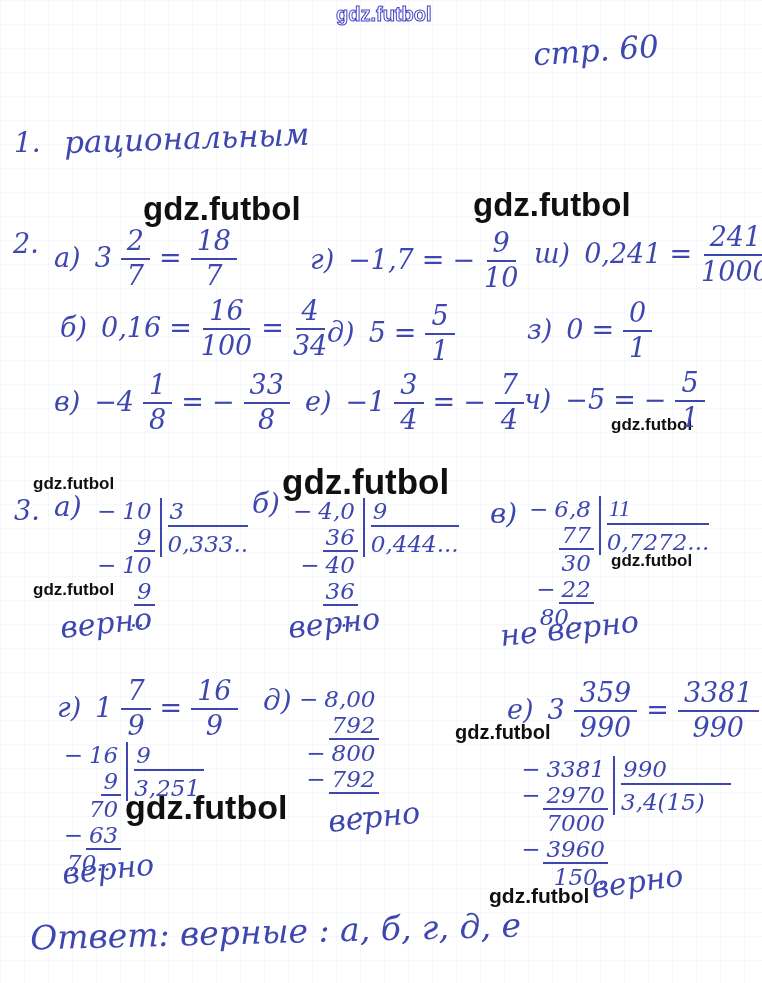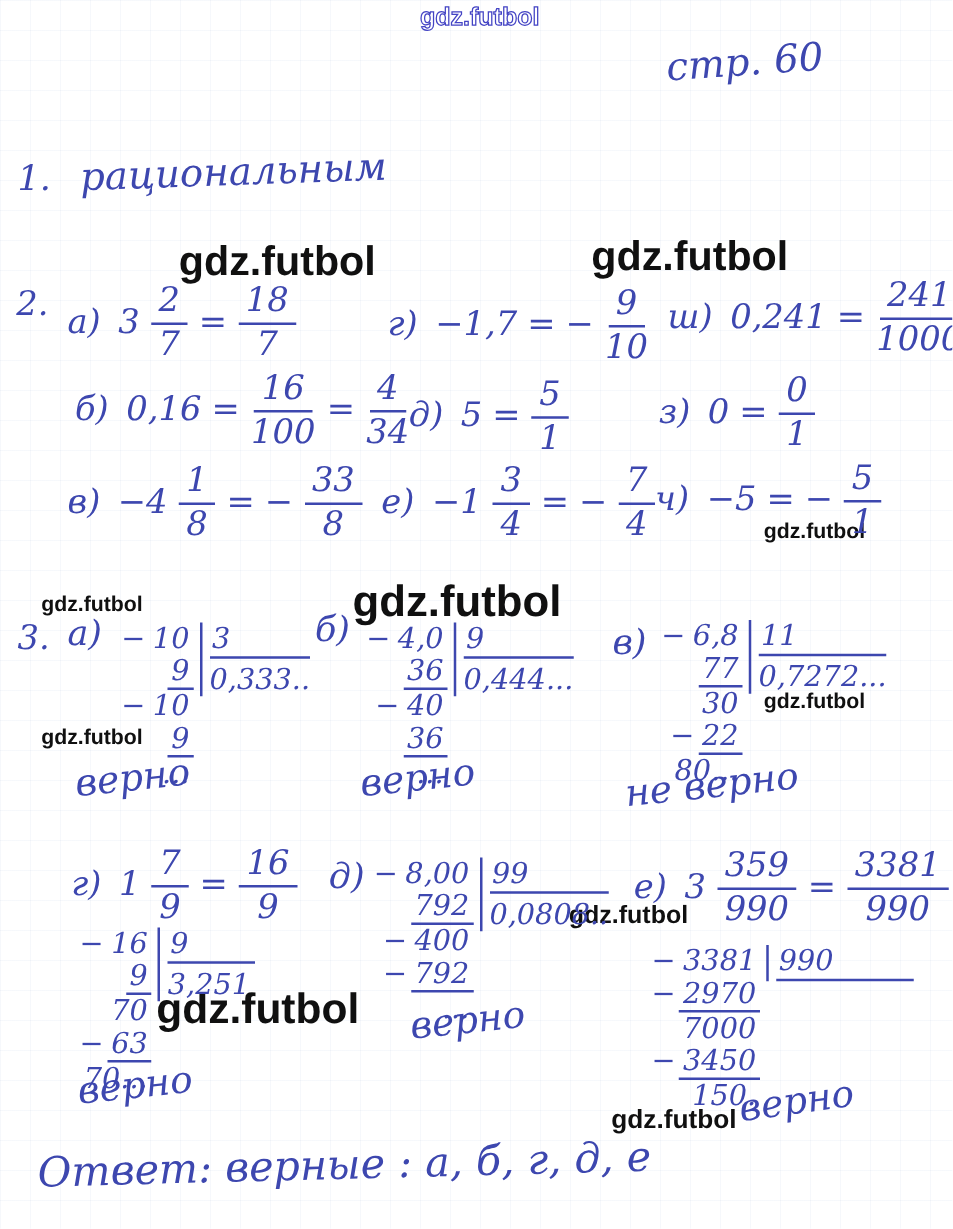--- a/index.html
+++ b/index.html
@@ -260,21 +260,21 @@
       <div class="drow">
           <span class="dm">−</span>
           <span class="dt u">22</span>
         </div>
       <div class="drow">
           <span class="dm"></span>
           <span class="dt">80...</span>
         </div>
     </div>
     <div class="dright">
-      <div class="divisor" style="min-width:60px;">11</div>
+      <div class="divisor" style="min-width:60px;font-family:Liberation Serif, serif;">11</div>
       <div class="quotient">0,7272...</div>
     </div>
   </div>
   <div class="abs hw verdict" style="left:502px;top:618px;">не верно</div>
 
   <div class="abs hw eq" style="left:57px;top:676px;font-size:27px;">
     <span class="lbl">г)</span>
     <span class="tok">1</span>
     <span class="frac">
         <span class="fnum">7</span>
@@ -322,34 +322,30 @@
       <div class="drow">
           <span class="dm">−</span>
           <span class="dt">8,00</span>
         </div>
       <div class="drow">
           <span class="dm"></span>
           <span class="dt u">792</span>
         </div>
       <div class="drow">
           <span class="dm">−</span>
-          <span class="dt">400</span>
+          <span class="dt">800</span>
         </div>
       <div class="drow">
           <span class="dm">−</span>
           <span class="dt u">792</span>
         </div>
       <div class="drow">
           <span class="dm"></span>
           <span class="dt">...</span>
         </div>
-    </div>
-    <div class="dright">
-      <div class="divisor" style="min-width:62px;">99</div>
-      <div class="quotient">0,0808..</div>
     </div>
   </div>
   <div class="abs hw verdict" style="left:330px;top:804px;">верно</div>
 
   <div class="abs hw eq" style="left:507px;top:678px;font-size:27px;">
     <span class="lbl">е)</span>
     <span class="tok">3</span>
     <span class="frac">
         <span class="fnum">359</span>
         <span class="fden">990</span>
@@ -369,28 +365,29 @@
       <div class="drow">
           <span class="dm">−</span>
           <span class="dt u">2970</span>
         </div>
       <div class="drow">
           <span class="dm"></span>
           <span class="dt">7000</span>
         </div>
       <div class="drow">
           <span class="dm">−</span>
-          <span class="dt u">3450</span>
+          <span class="dt u">3960</span>
         </div>
       <div class="drow">
           <span class="dm"></span>
           <span class="dt">150.</span>
         </div>
     </div>
     <div class="dright">
       <div class="divisor" style="min-width:110px;">990</div>
+      <div class="quotient">3,4(15)</div>
     </div>
   </div>
   <div class="abs hw verdict" style="left:594px;top:870px;transform:rotate(-8deg);">верно</div>
 
   <div class="abs hw" style="left:30px;top:912px;font-size:33px;transform:rotate(-1.5deg);">Ответ: верные : а, б, г, д, е</div>
 
 </div>
 
 </body></html>

